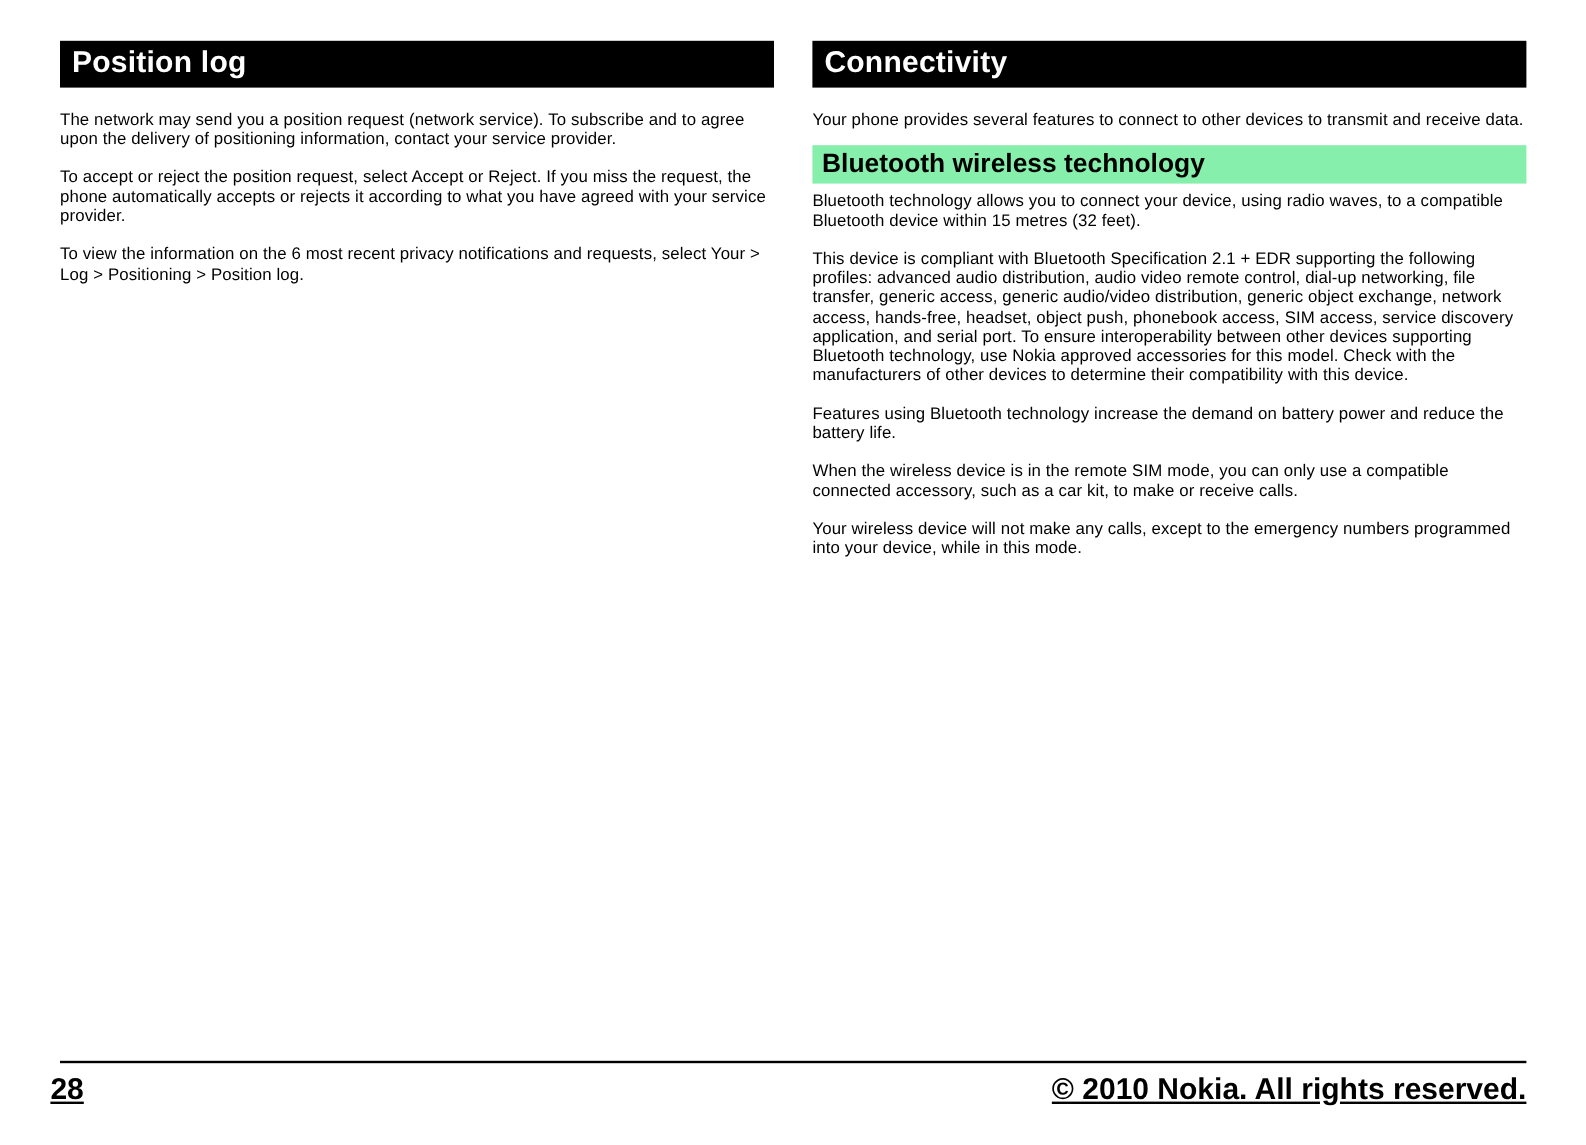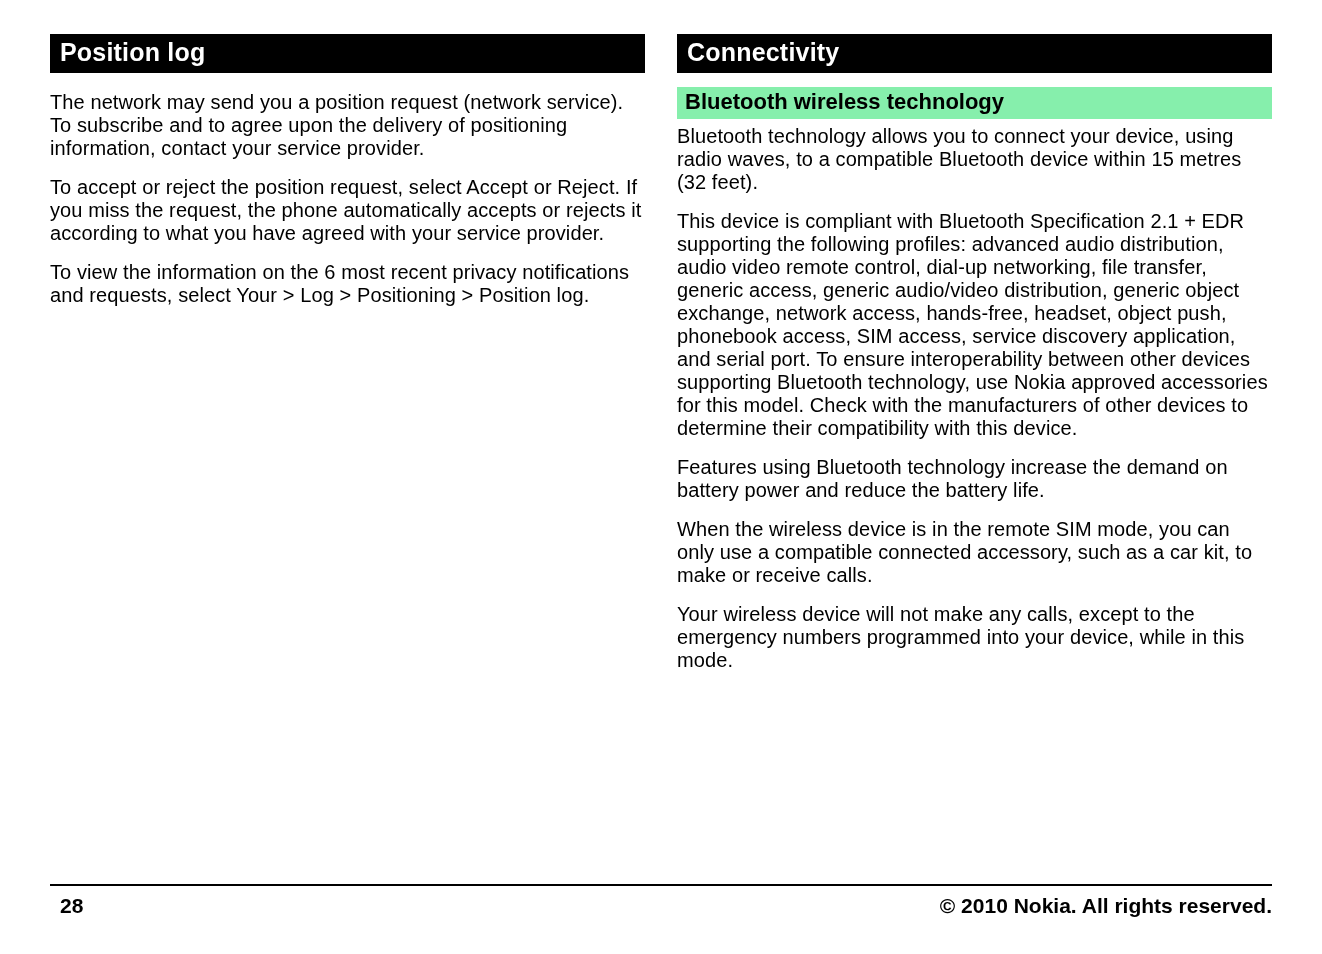--- a/index.html
+++ b/index.html
@@ -30,43 +30,44 @@
   }
   .sub-header {
     background: #86efac;
     color: #000;
     font-weight: 700;
     font-size: 22px;
     padding: 2px 8px 4px 8px;
     margin-top: 14px;
   }
   .para {
-    font-size: 20px;
+    font-size: 14px;
     line-height: 1.15;
     margin-top: 16px;
     letter-spacing: 0.1px;
   }
   .para.first { margin-top: 18px; }
   .bold { font-weight: 400; }
   .footer-line {
     position: absolute;
     left: 50px;
     right: 50px;
     top: 884px;
     border-top: 2px solid #000;
   }
   .footer {
     position: absolute;
-    left: 60px;
+    left: 42px;
     right: 50px;
     top: 894px;
     display: flex;
     justify-content: space-between;
     font-weight: 700;
-    font-size: 21px;
+    font-size: 25px;
+    text-decoration: underline;
   }
 </style>
 </head>
 <body>
 
 <div class="page">
 
   <div class="col">
     <div class="section-header">Position log</div>
 
@@ -77,20 +78,21 @@
     </p>
 
     <p class="para">
       <span>To view the information on the 6 most recent privacy notifications and requests, select </span><span class="bold">Your</span><span>  &gt; </span><span class="bold">Log</span><span>  &gt; </span><span class="bold">Positioning</span><span>  &gt; </span><span class="bold">Position log</span><span>.</span>
     </p>
   </div>
 
   <div class="col">
     <div class="section-header">Connectivity</div>
 
+    <p class="para first">Your phone provides several features to connect to other devices to transmit and receive data.</p>
 
     <div class="sub-header">Bluetooth wireless technology</div>
 
     <p class="para" style="margin-top:6px">Bluetooth technology allows you to connect your device, using radio waves, to a compatible Bluetooth device within 15 metres (32 feet).</p>
     <p class="para">This device is compliant with Bluetooth Specification 2.1 + EDR supporting the following profiles: advanced audio distribution, audio video remote control, dial-up networking, file transfer, generic access, generic audio/video distribution, generic object exchange, network access, hands-free, headset, object push, phonebook access, SIM access, service discovery application, and serial port. To ensure interoperability between other devices supporting Bluetooth technology, use Nokia approved accessories for this model. Check with the manufacturers of other devices to determine their compatibility with this device.</p>
     <p class="para">Features using Bluetooth technology increase the demand on battery power and reduce the battery life.</p>
     <p class="para">When the wireless device is in the remote SIM mode, you can only use a compatible connected accessory, such as a car kit, to make or receive calls.</p>
     <p class="para">Your wireless device will not make any calls, except to the emergency numbers programmed into your device, while in this mode.</p>
   </div>
 

